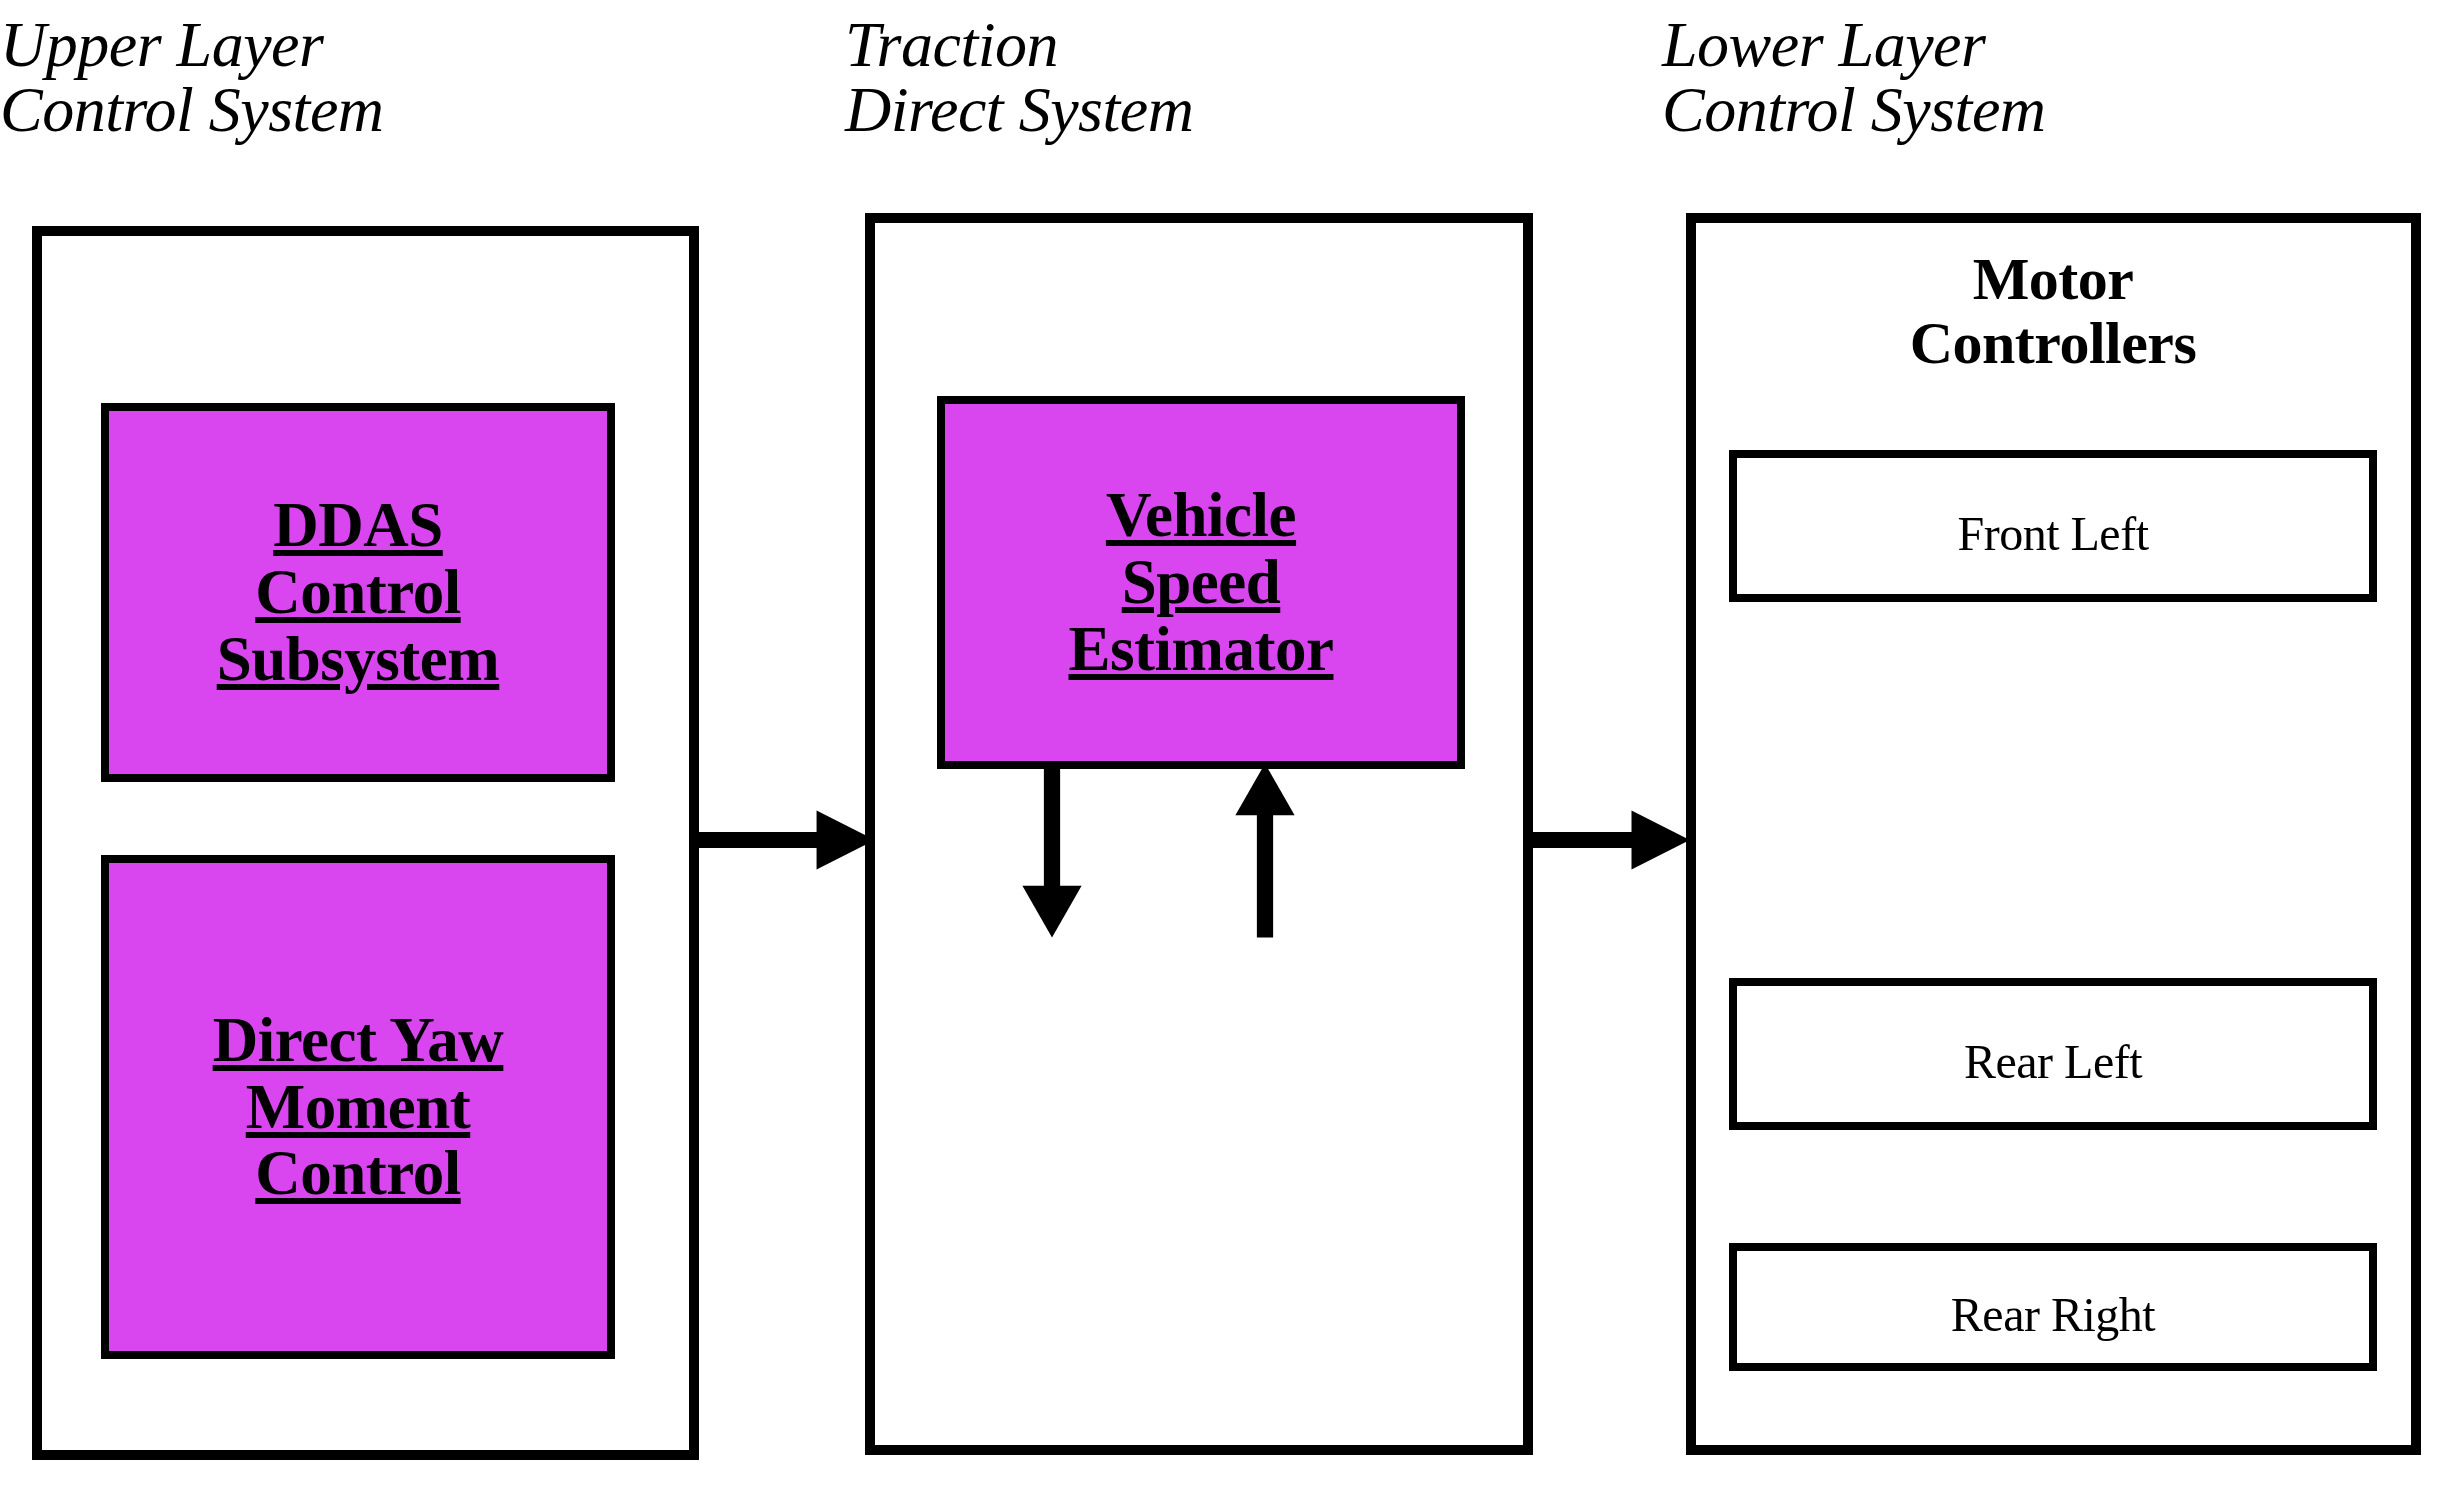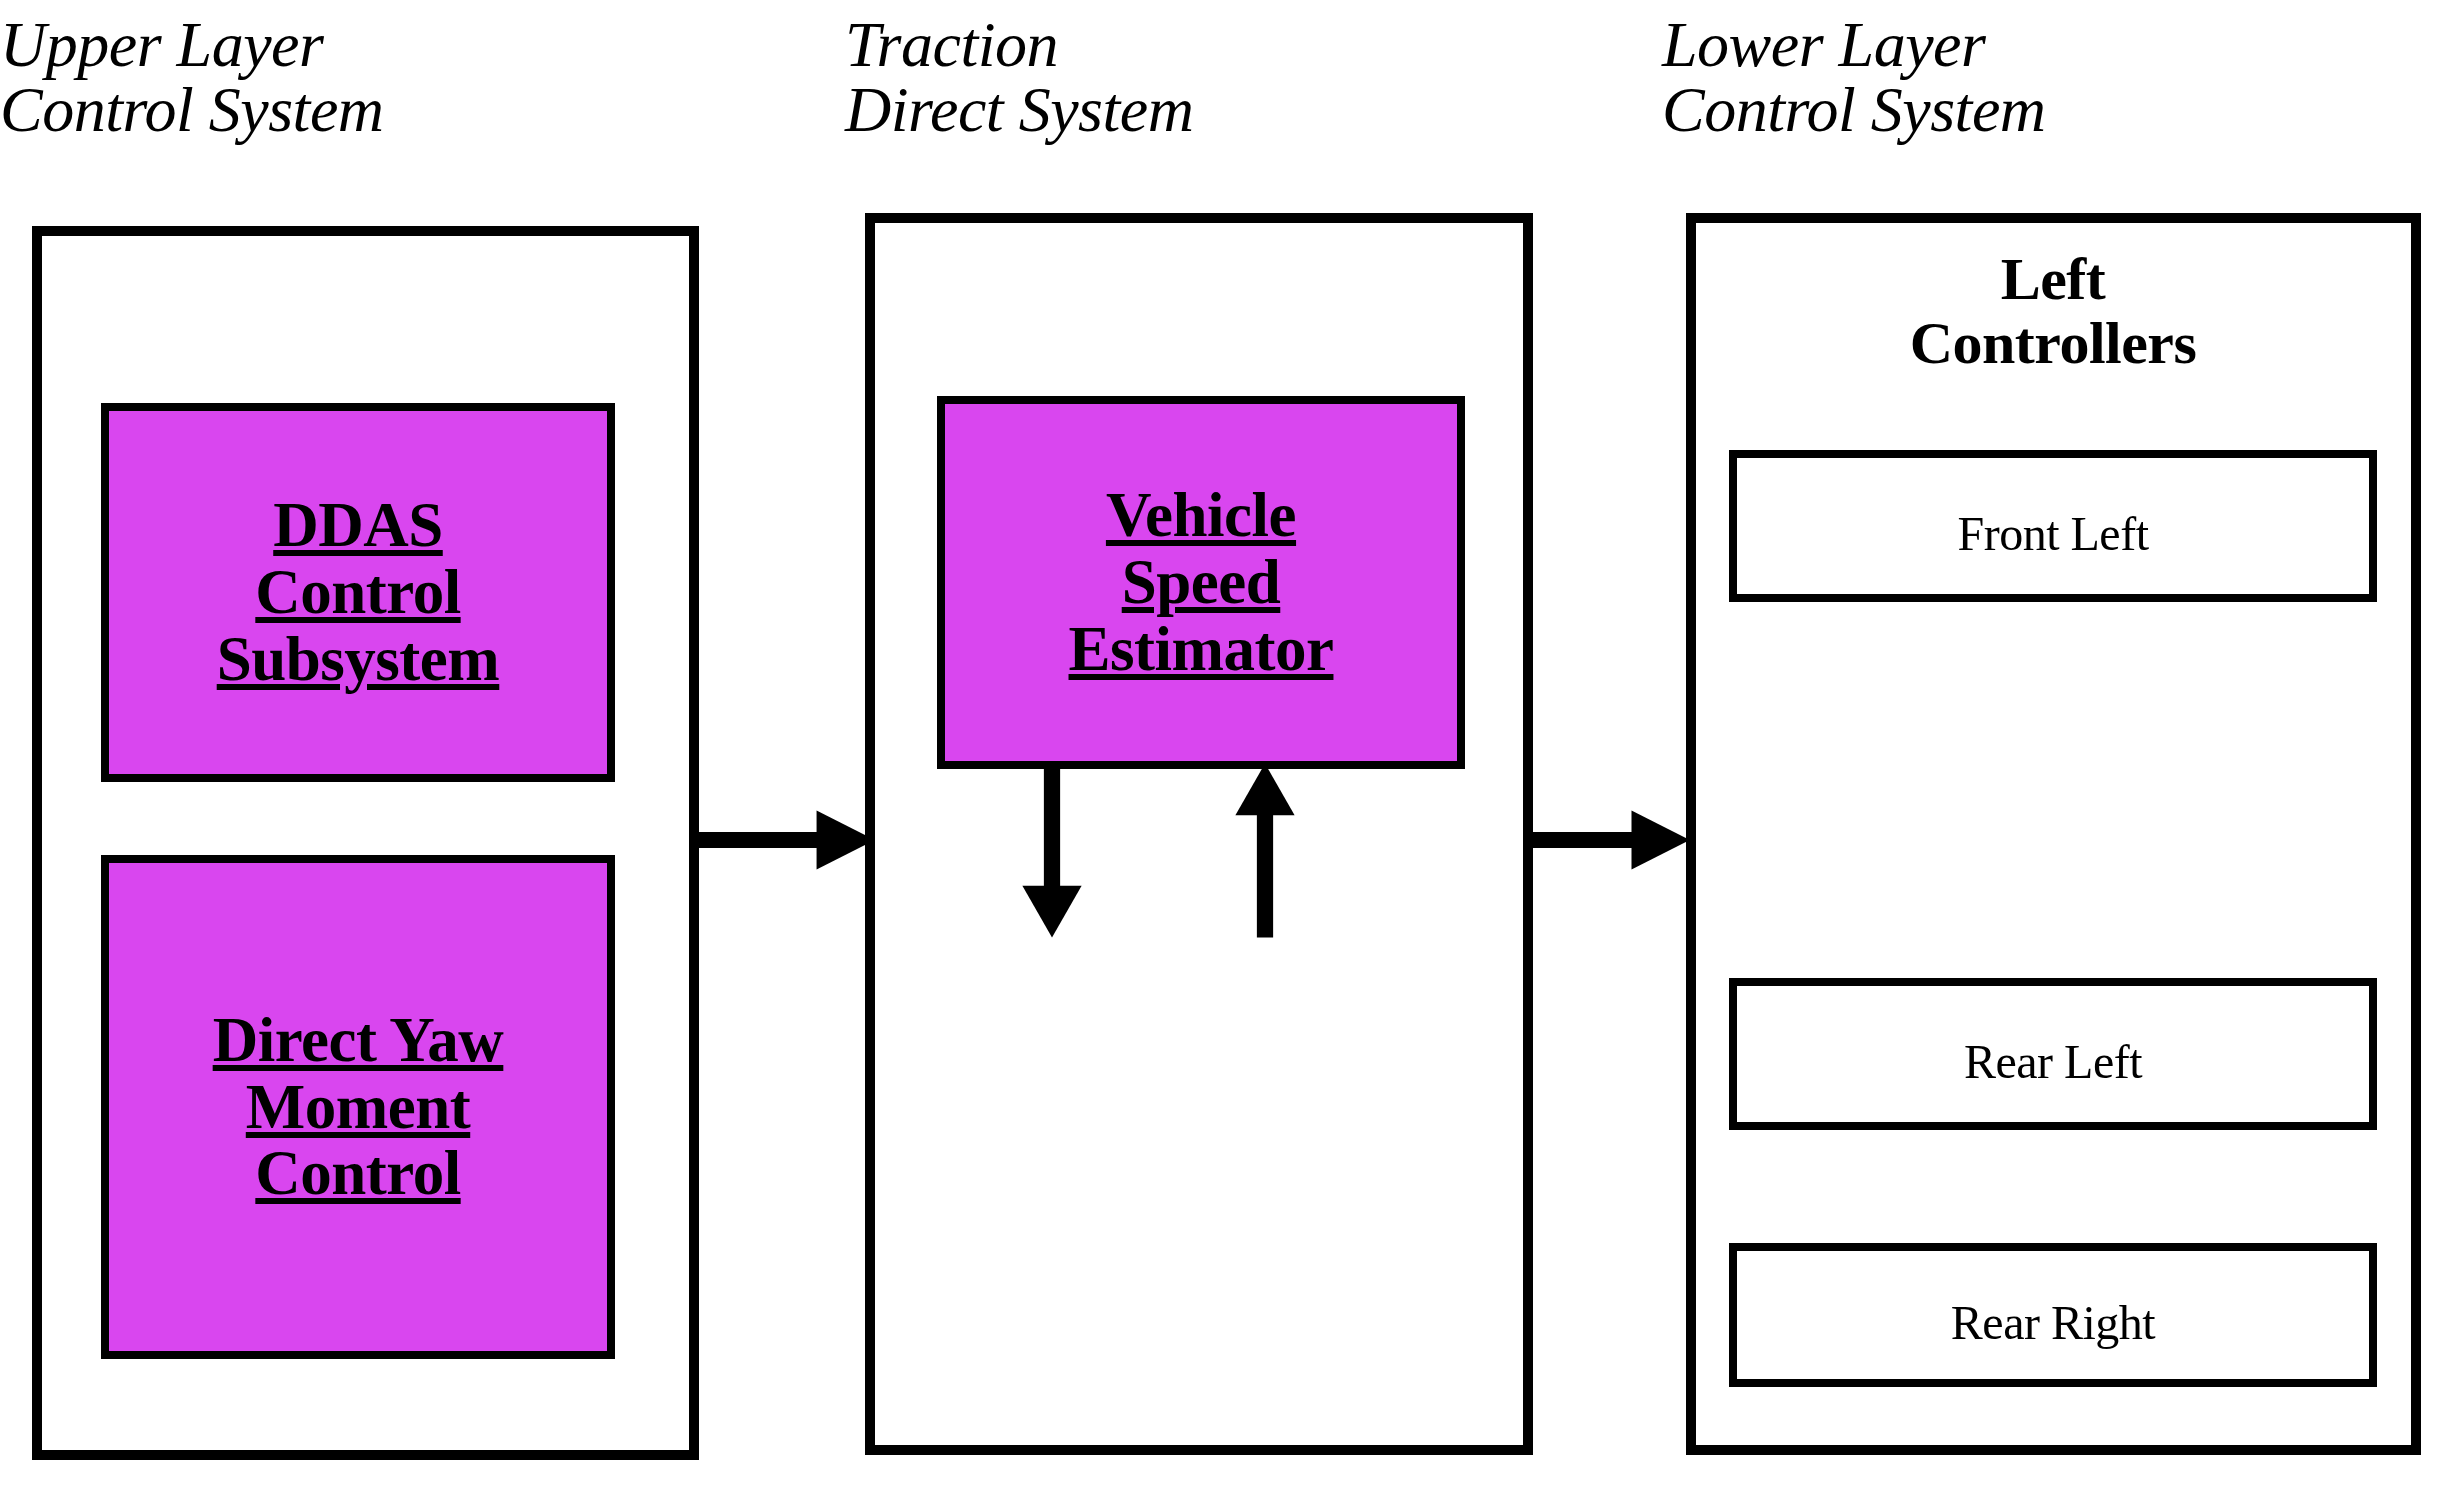--- a/index.html
+++ b/index.html
@@ -127,33 +127,33 @@
 Speed
 Estimator</span>
   </div>
 
 
   <div class="col-header" style="left:1662px; top:11.5px; width:769px;">Lower Layer
 Control System</div>
 
   <div class="group-box" style="left:1686px; top:213px; width:735px; height:1242px;"></div>
 
-  <div class="group-caption" style="left:1700px; top:248px; width:706px;">Left
+  <div class="group-caption" style="left:1700px; top:248px; width:706px;">Motor
 Controllers</div>
 
   <div class="wheel-box" style="left:1729px; top:450px; width:648px; height:152px;">
     <span class="label">Front Left</span>
   </div>
 
 
   <div class="wheel-box" style="left:1729px; top:978px; width:648px; height:152px;">
     <span class="label">Rear Left</span>
   </div>
 
-  <div class="wheel-box" style="left:1729px; top:1243px; width:648px; height:144px;">
+  <div class="wheel-box" style="left:1729px; top:1243px; width:648px; height:128px;">
     <span class="label">Rear Right</span>
   </div>
 
   <svg class="arrow-svg" style="left:690px; top:797px;" width="192" height="86" viewBox="0 0 200 90">
     <line x1="2" y1="45" x2="150" y2="45" stroke="#000000" stroke-width="17"></line>
     <polygon points="132,14 193,45 132,76" fill="#000000"></polygon>
   </svg>
 
   <svg class="arrow-svg" style="left:1524px; top:797px;" width="173" height="86" viewBox="0 0 180 90">
     <line x1="2" y1="45" x2="130" y2="45" stroke="#000000" stroke-width="17"></line>

